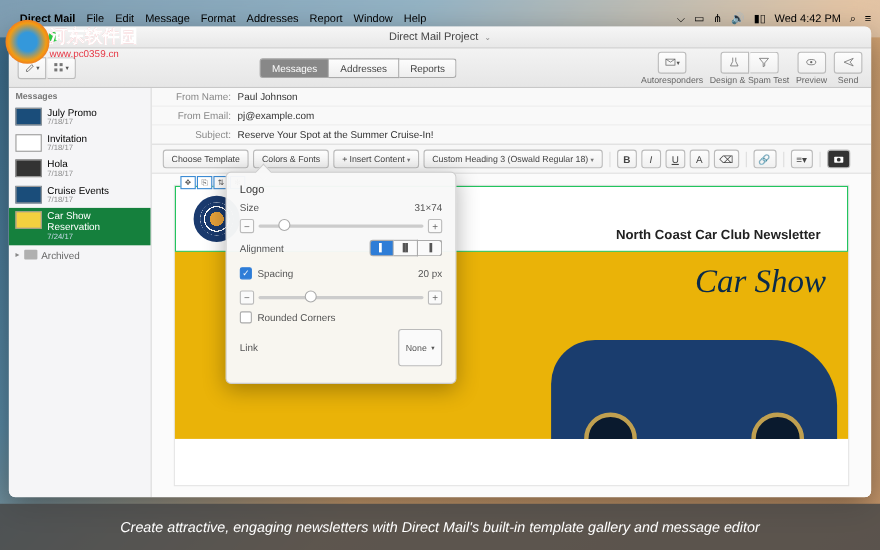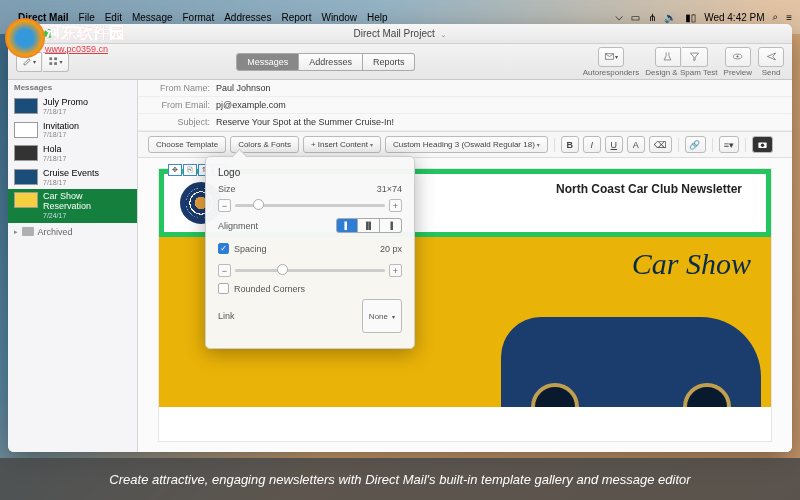--- a/index.html
+++ b/index.html
@@ -9,21 +9,21 @@
 .menubar { height: 34px; background: rgba(255,255,255,0.35); backdrop-filter: blur(10px); display: flex; align-items: center; font-size: 10px; color: #000; padding: 0 8px; justify-content: space-between; }
 .menubar-left { display: flex; gap: 10px; align-items: center; }
 .menubar-right { display: flex; gap: 8px; align-items: center; font-size: 10px; }
 .apple-icon { font-size: 11px; }
 
 
 .watermark { position: absolute; top: 18px; left: 5px; z-index: 100; display: flex; align-items: center; }
 .watermark-logo { width: 40px; height: 40px; background: radial-gradient(circle, #3498db 30%, #f39c12 60%, #e74c3c 90%); border-radius: 50%; }
 .watermark-text { display: flex; flex-direction: column; }
 .watermark-cn { font-size: 16px; font-weight: bold; color: #e63946; -webkit-text-stroke: 0.5px #fff; }
-.watermark-url { font-size: 9px; color: #e63946; text-decoration: underline; }
+.watermark-url { font-size: 9px; color: #e63946; }
 
 
 .window { position: absolute; top: 24px; left: 8px; right: 8px; bottom: 48px; background: #ececec; border-radius: 6px; box-shadow: 0 10px 30px rgba(0,0,0,0.4); overflow: hidden; display: flex; flex-direction: column; }
 
 
 .titlebar { height: 20px; background: linear-gradient(#f6f6f6, #e8e8e8); border-bottom: 1px solid #d0d0d0; display: flex; align-items: center; justify-content: center; position: relative; font-size: 10px; color: #444; }
 .traffic-lights { position: absolute; left: 8px; display: flex; gap: 5px; }
 .tl { width: 9px; height: 9px; border-radius: 50%; }
 .tl.red { background: #ff5f57; } .tl.yellow { background: #ffbd2e; } .tl.green { background: #28ca42; }
 .title-dropdown { font-size: 7px; margin-left: 3px; color: #888; }
@@ -73,21 +73,21 @@
 
 .editor-tb { height: 26px; background: #f7f7f7; border-bottom: 1px solid #ddd; display: flex; align-items: center; padding: 0 10px; gap: 4px; }
 .ed-btn { height: 17px; padding: 0 7px; background: linear-gradient(#fdfdfd, #f0f0f0); border: 1px solid #bbb; border-radius: 3px; font-size: 8px; display: flex; align-items: center; color: #444; gap: 2px; }
 .ed-btn .caret { font-size: 6px; color: #777; }
 .ed-btn.icon { min-width: 18px; padding: 0 4px; justify-content: center; font-size: 9px; }
 .ed-sep { width: 1px; height: 14px; background: #ddd; margin: 0 2px; }
 
 
 .canvas { flex: 1; background: #fbfbfb; padding: 10px 20px; overflow: hidden; position: relative; }
 .email-body { background: #fff; border: 1px solid #e5e5e5; min-height: 100%; }
-.logo-section { display: flex; align-items: flex-start; padding: 8px 16px; border: 5px solid #22c55e; position: relative; }
+.logo-section { display: flex; align-items: flex-end; padding: 8px 16px; border: 1px solid #22c55e; position: relative; }
 .selection-handles { position: absolute; top: -10px; left: 4px; display: flex; gap: 1px; }
 .sel-handle { width: 14px; height: 12px; background: #fff; border: 1px solid #3b8bd4; font-size: 7px; display: flex; align-items: center; justify-content: center; color: #555; }
 .logo-img { width: 42px; height: 42px; border-radius: 50%; background: radial-gradient(circle at center, #e8a23a 0 30%, #1a3a6e 30% 50%, #fff 50% 55%, #1a3a6e 55% 70%, transparent 70%); border: 6px solid #1a3a6e; position: relative; }
 .newsletter-title { flex: 1; text-align: right; font-size: 12px; font-weight: 600; color: #222; padding-right: 8px; }
 .hero { background: #eab308; height: 170px; position: relative; overflow: hidden; }
 .hero-text { position: absolute; top: 10px; right: 20px; font-size: 30px; font-style: italic; font-family: cursive; color: #0a2a4a; }
 .car-shape { position: absolute; bottom: -10px; right: 10px; width: 260px; height: 100px; background: #1a3d6e; border-radius: 40px 60px 10px 10px; }
 .wheel { position: absolute; width: 48px; height: 48px; background: #0a1a2e; border-radius: 50%; border: 4px solid #c0a050; bottom: -14px; }
 .wheel.w1 { left: 30px; } .wheel.w2 { right: 30px; }
 

